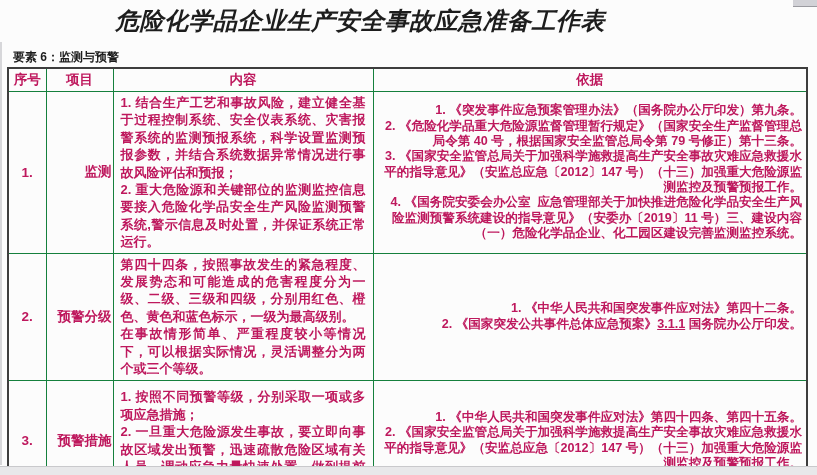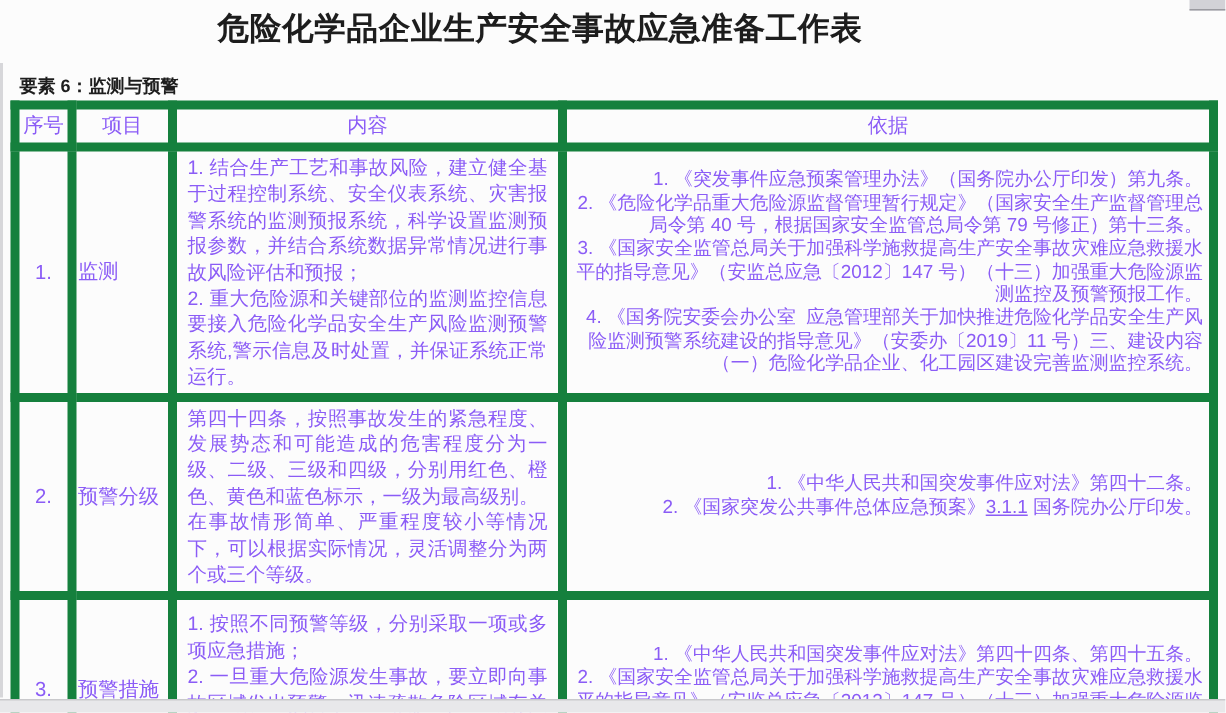--- a/index.html
+++ b/index.html
@@ -5,45 +5,45 @@
   html,body{margin:0;padding:0;}
   body{
     width:817px;height:475px;position:relative;overflow:hidden;
     background:#fcfcfc;color:#232323;
     font-family:"Liberation Sans","DejaVu Sans",sans-serif;
   }
   .page-edge{position:absolute;left:0;top:42px;width:2px;height:423px;background:#d7d7da;}
   .scroll-frag{position:absolute;right:0;top:0;width:24px;height:6px;background:#d2d2d7;border-bottom:1px solid #9a9aa0;}
   .doc-title{
     position:absolute;left:0;top:5px;width:720px;margin:0;
-    text-align:center;font-size:21px;font-weight:bold;letter-spacing:0.5px;color:#1d1d1d;
+    text-align:center;font-size:24px;font-weight:bold;letter-spacing:0.5px;color:#1d1d1d;font-style:italic;
   }
   .section-heading{
     position:absolute;left:13px;top:49px;
     font-size:12px;font-weight:bold;color:#1d1d1d;
   }
   table.work-table{
     position:absolute;left:7px;top:67px;width:799px;
     border-collapse:collapse;table-layout:fixed;
     border:2px solid #3d3d3d;
   }
   .work-table th,.work-table td{
-    border:6px solid #15803d;vertical-align:middle;overflow:hidden;
-    font-weight:normal;color:#8b5cf6;
+    border:1px solid #15803d;vertical-align:middle;overflow:hidden;
+    font-weight:bold;color:#be185d;
   }
   .col-no{width:38px;}
   .col-item{width:67px;}
   .col-content{width:260px;}
   .col-basis{width:434px;}
   .r-head th{height:20px;font-size:13.5px;text-align:center;}
   .r1 td{height:140px;}
   .r2 td{height:111px;}
   .r3 td{height:116px;}
   .c-no{font-size:13.5px;text-align:center;}
-  .c-item{font-size:13.5px;text-align:left;}
+  .c-item{font-size:13.5px;text-align:right;}
   .c-content{
     font-size:13px;line-height:17.4px;text-align:justify;
     padding:2px 7px;white-space:pre-wrap;
   }
   .c-basis{
     font-size:12.6px;line-height:15.3px;text-align:right;
     padding:1px 4px 1px 6px;white-space:pre-wrap;
   }
   .c-basis span{white-space:pre-wrap;}
   .u{text-decoration:underline;}

